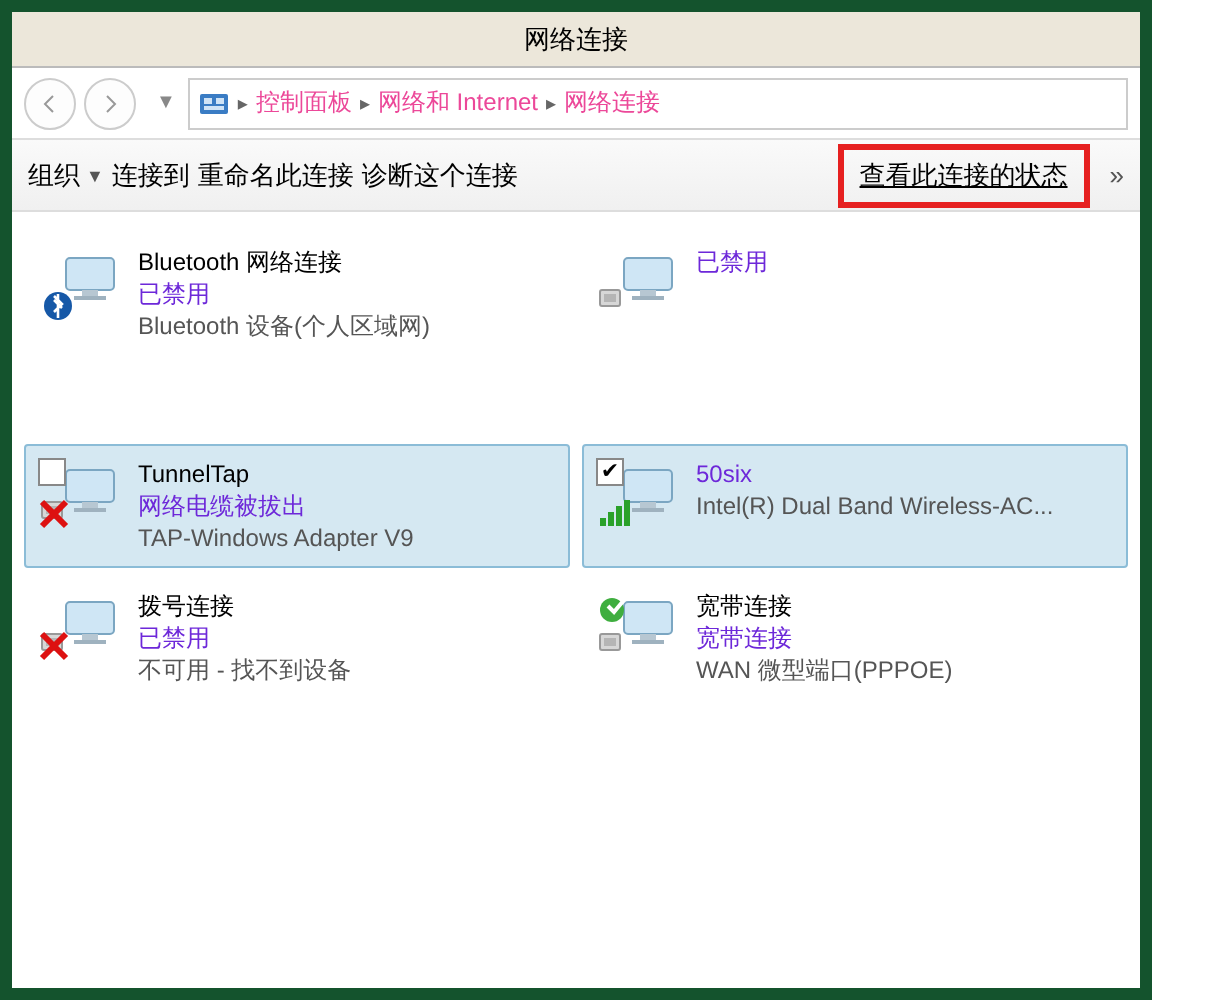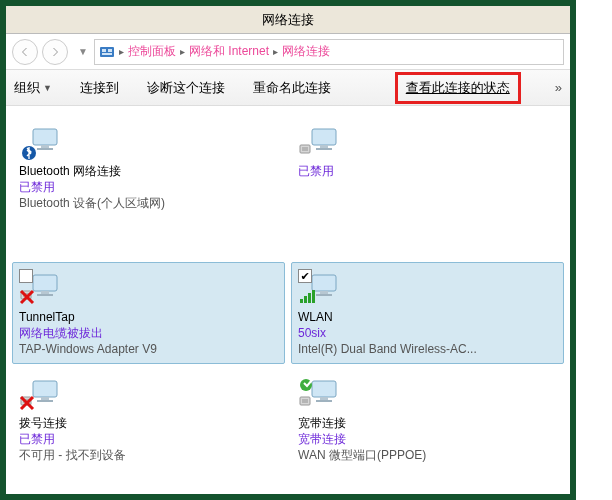--- a/index.html
+++ b/index.html
@@ -53,39 +53,38 @@
   .crumb-icon { width:16px; height:16px; }
   .crumb { color:#ec4899; }
   .chev { color:#666; font-size:10px;}
   
   
   .toolbar {
     height: 36px;
     background: linear-gradient(#fafafa,#f0f0f0);
     border-bottom: 1px solid #ddd;
     display:flex; align-items:center;
-    padding:0 8px; gap:28px;
+    padding:0 8px; gap:4px;
     font-size:13px;
   }
   .tb-item { display:flex; align-items:center; gap:3px; white-space:nowrap;}
   .tb-item .caret{font-size:9px; color:#555;}
   .tb-highlight {
     border:3px solid #e62020;
     padding:4px 8px;
     margin-left:auto;
     text-decoration:underline;
   }
   .tb-chevrons { margin-left:6px; color:#555;}
 
   
   .content { padding:10px 6px; display:grid; grid-template-columns: 1fr 1fr; gap:4px 6px;}
   .conn-item {
     display:flex; padding:6px 6px; border:1px solid transparent; border-radius:2px;
     align-items:flex-start;
-    flex-direction:column;
   }
   .conn-item.selected { background:#d5e8f2; border:1px solid #8bbcd7;margin-top:40px; }
   .conn-icon { width:44px; height:40px; flex:none; position:relative; margin-right:6px;}
   .conn-icon svg{position:absolute;}
   .conn-chk {
     width:14px;height:14px;border:1px solid #888;background:#fff;
     position:absolute; top:0; left:0;
     display:flex;align-items:center;justify-content:center;
     font-size:11px; line-height:1;
   }
@@ -136,24 +135,24 @@
 
   <div class="toolbar">
     <div class="tb-item">
       <span>组织</span>
       <span class="caret">▼</span>
     </div>
     <div class="tb-item">
         <span>连接到</span>
       </div>
     <div class="tb-item">
+        <span>重命名此连接</span>
+      </div>
+    <div class="tb-item">
         <span>诊断这个连接</span>
-      </div>
-    <div class="tb-item">
-        <span>重命名此连接</span>
       </div>
     <div class="tb-item tb-highlight">
         <span>查看此连接的状态</span>
       </div>
     <div class="tb-chevrons">»</div>
   </div>
 
   <div class="content" id="connGrid">
 
   <div class="conn-item">
@@ -216,21 +215,20 @@
             <g fill="#2aa12a">
               <rect x="2" y="30" width="3" height="4"></rect>
               <rect x="6" y="27" width="3" height="7"></rect>
               <rect x="10" y="24" width="3" height="10"></rect>
               <rect x="14" y="21" width="3" height="13"></rect>
             </g>
           </svg>
           <div class="conn-chk">✔</div>
         </div>
         <div class="conn-text">
-          <div class="t1">WLAN</div>
           <div class="t2">50six</div>
           <div class="t3">Intel(R) Dual Band Wireless-AC...</div>
         </div>
       </div>
       <div class="conn-item">
         <div class="conn-icon">
           <svg viewBox="0 0 44 40" width="44" height="40">
             <rect x="14" y="6" width="24" height="16" rx="2" fill="#cfe6f5" stroke="#7ba6c2"></rect>
             <rect x="22" y="22" width="8" height="3" fill="#b7c7d2"></rect>
             <rect x="18" y="25" width="16" height="2" fill="#9fb2bf"></rect>

